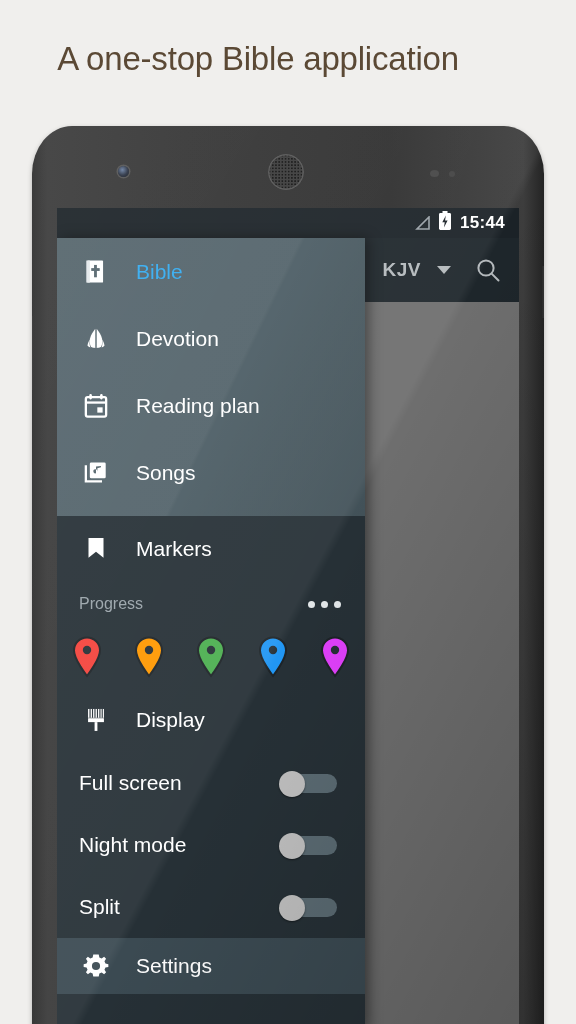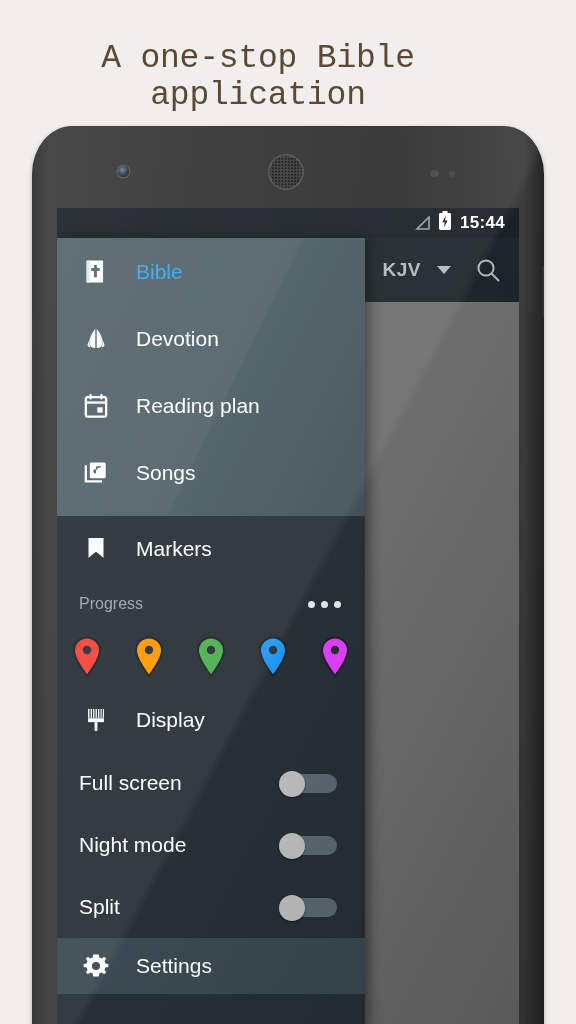--- a/index.html
+++ b/index.html
@@ -10,21 +10,20 @@
     overflow: hidden;
   }
   .page { position: relative; width: 576px; height: 1024px; background: #f0efed; }
 
   
   .headline {
     position: absolute; top: 40px; left: 0; width: 516px;
     text-align: center;
     font-size: 33px; font-weight: 400; color: #5b4935;
     letter-spacing: -0.2px;
-    font-family: Liberation Mono, monospace;
   }
 
   
   .phone {
     position: absolute; left: 32px; top: 126px;
     width: 512px; height: 910px;
     background: linear-gradient(to right, #2c2c2c 0%, #3a3a3a 3%, #343434 30%, #2e2e2e 70%, #3d3d3d 96%, #242424 100%);
     border-radius: 40px 40px 6px 6px / 48px 48px 6px 6px;
     box-shadow: 0 2px 5px rgba(0,0,0,0.25);
     overflow: hidden;

